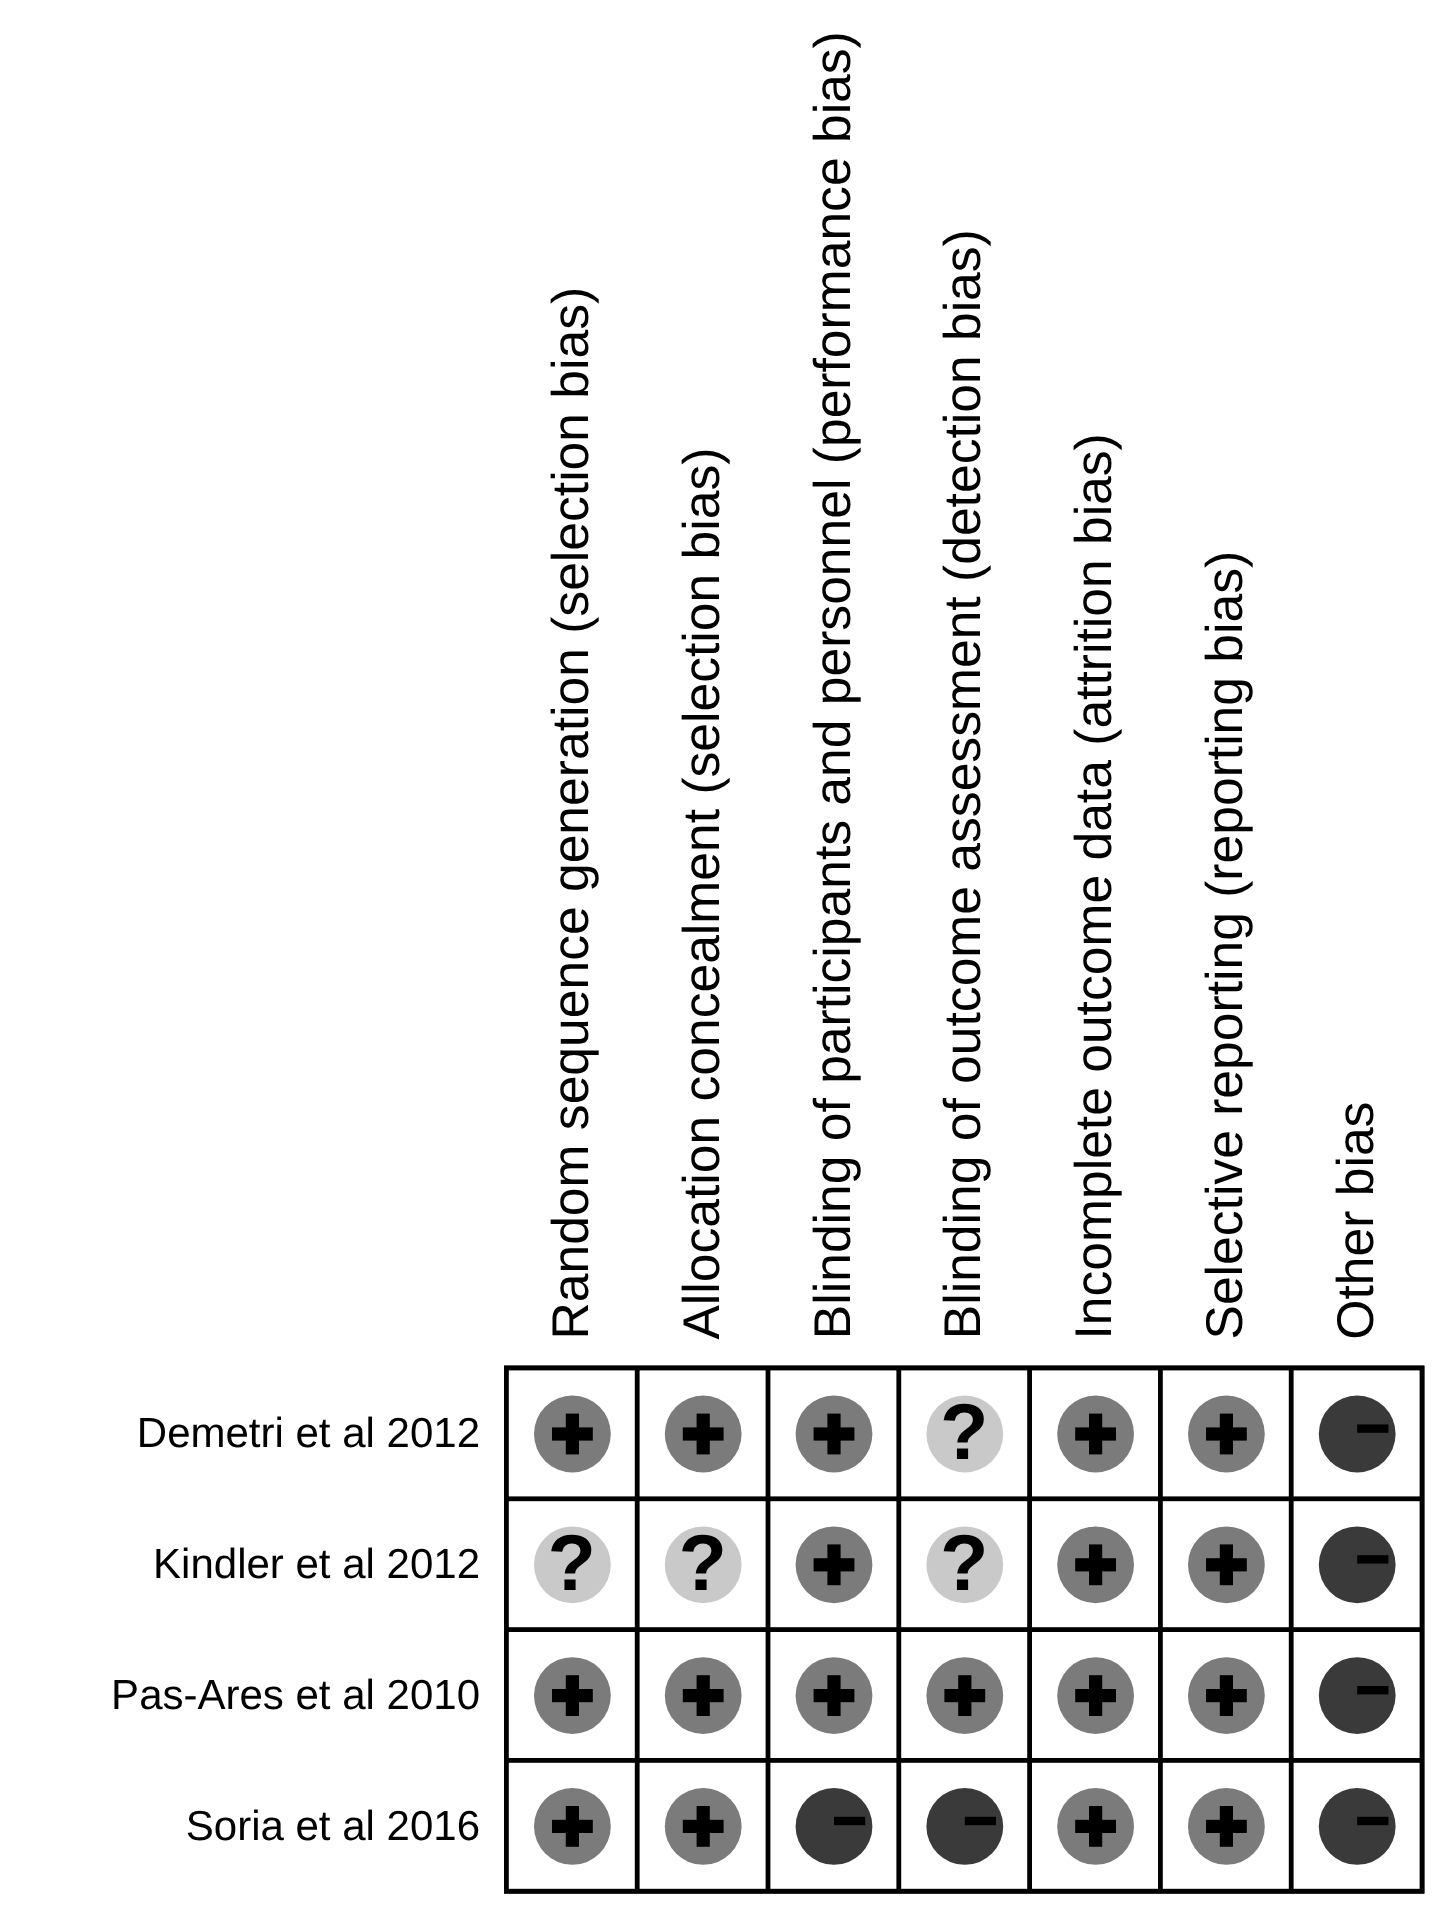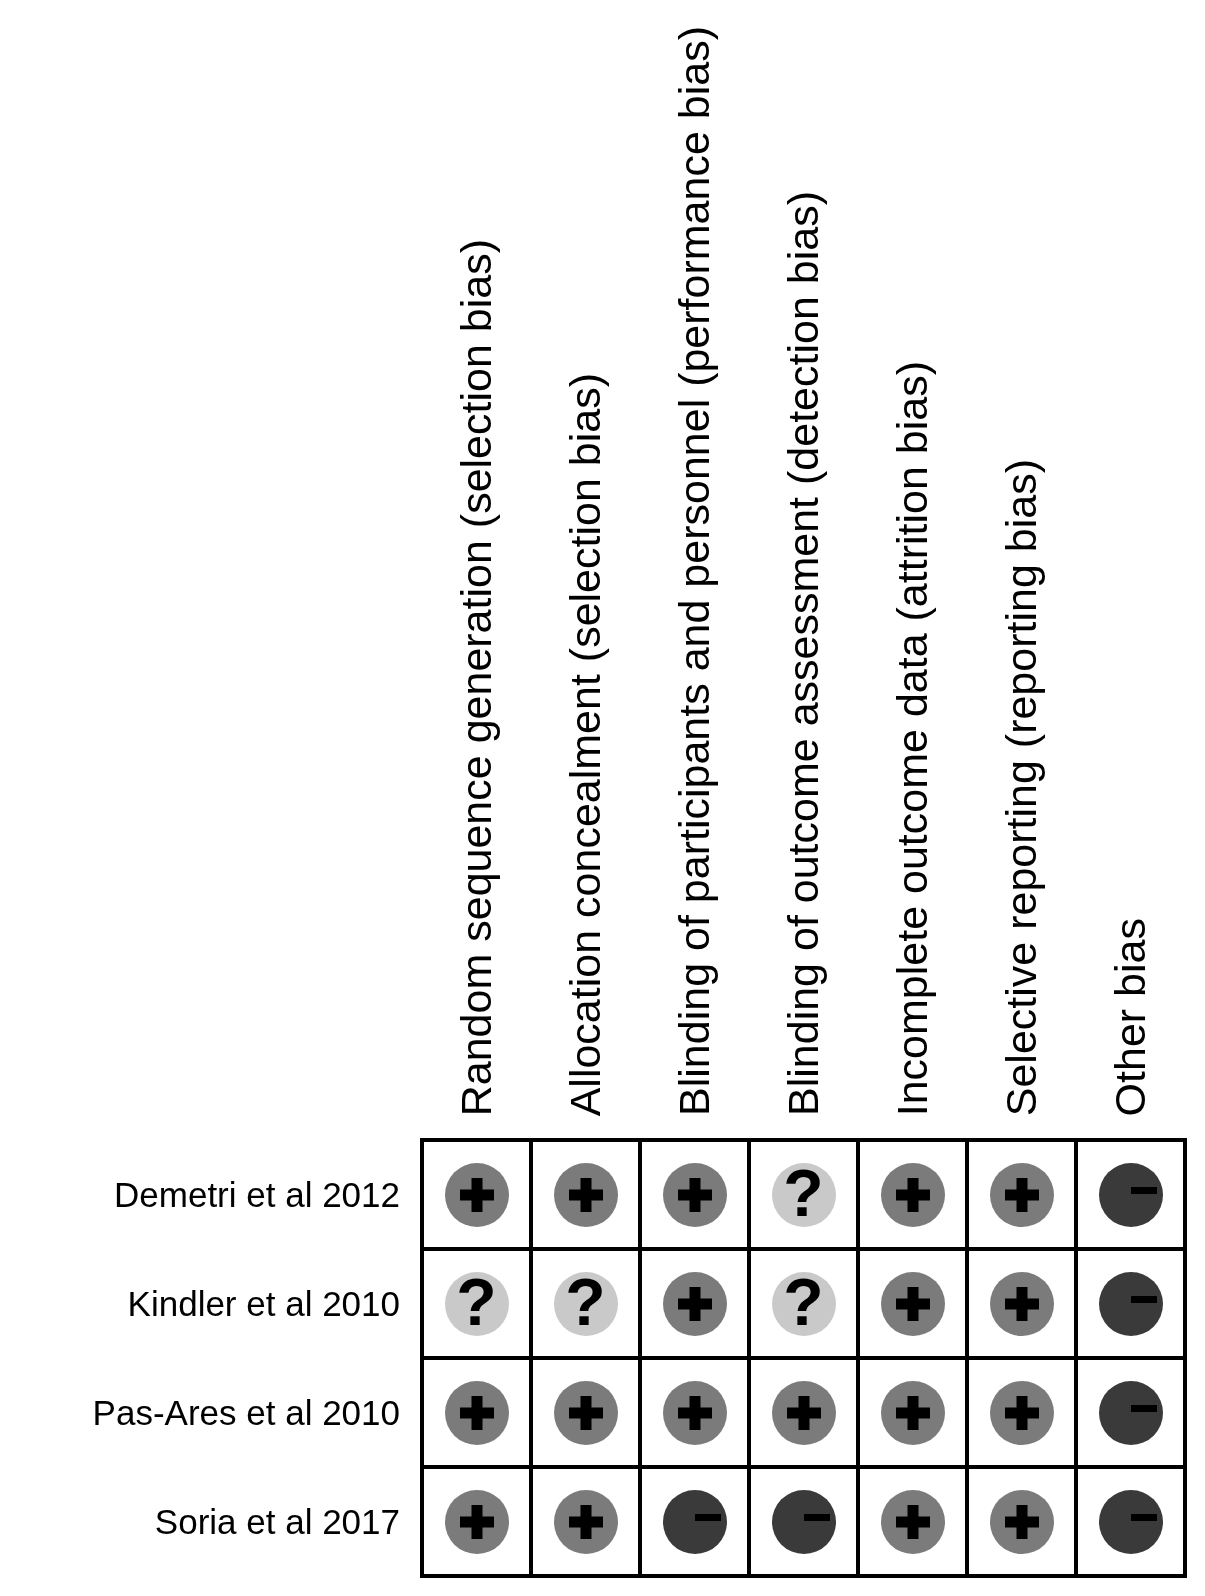--- a/index.html
+++ b/index.html
@@ -150,23 +150,23 @@
       </div>
       <div class="col-label-cell">
         <span class="col-label">Selective reporting (reporting bias)</span>
       </div>
       <div class="col-label-cell">
         <span class="col-label">Other bias</span>
       </div>
     </div>
   <div class="row-labels" id="row-labels">
       <div class="row-label">Demetri et al 2012</div>
-      <div class="row-label">Kindler et al 2010</div>
+      <div class="row-label">Kindler et al 2012</div>
       <div class="row-label">Pas-Ares et al 2010</div>
-      <div class="row-label">Soria et al 2017</div>
+      <div class="row-label">Soria et al 2016</div>
     </div>
   <div class="grid" id="grid">
       <div class="cell">
         <div class="circle plus"></div>
       </div>
       <div class="cell">
         <div class="circle plus"></div>
       </div>
       <div class="cell">
         <div class="circle plus"></div>

